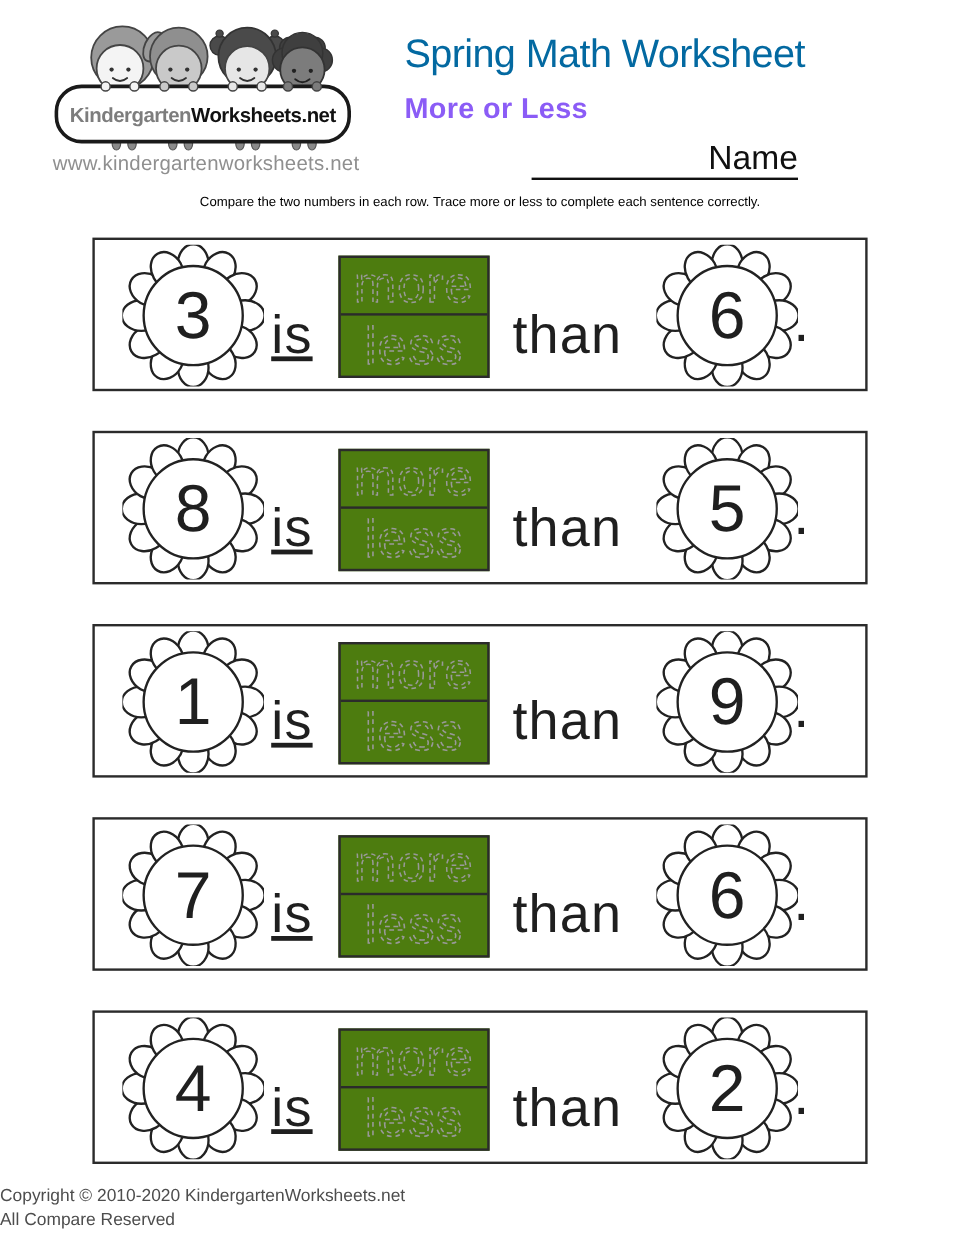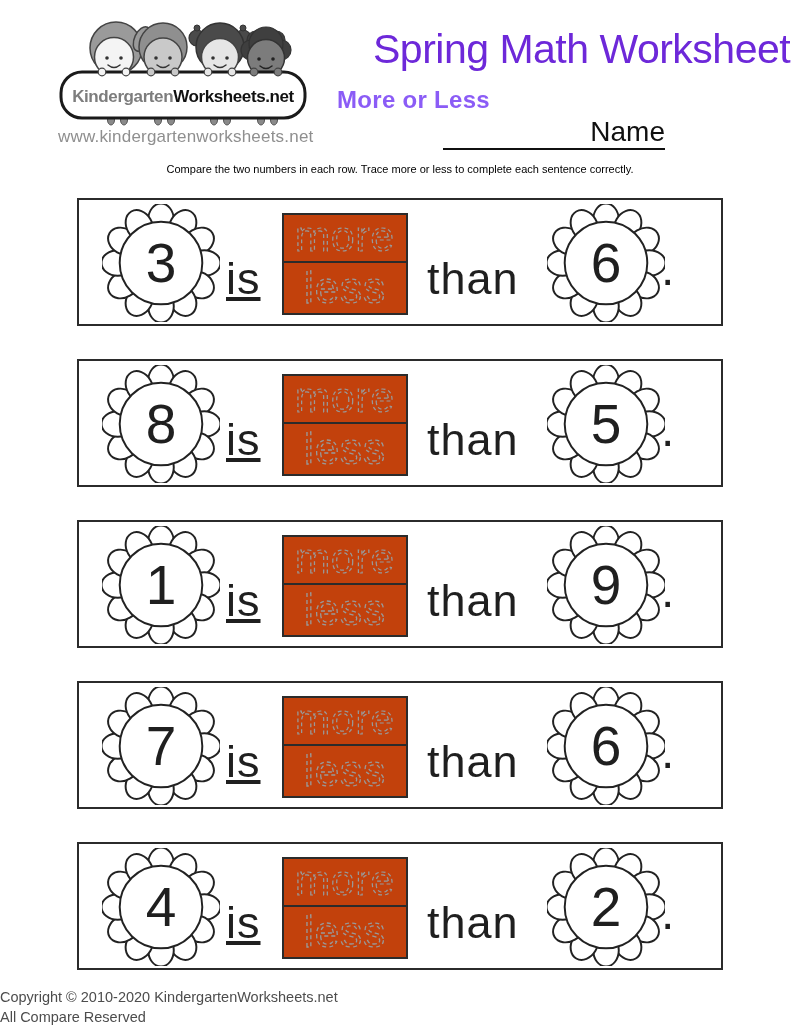--- a/index.html
+++ b/index.html
@@ -2,41 +2,41 @@
 <html><head>
 <meta charset="utf-8">
 <style>
   * { margin:0; padding:0; box-sizing:border-box; }
   html,body { background:#fff; }
   .page {
     position:relative; width:800px; height:1035px; background:#ffffff;
     font-family:"Liberation Sans", sans-serif; color:#111; overflow:hidden;
   }
   
-  .logo { position:absolute; left:58px; top:14px; width:250px; }
+  .logo { position:absolute; left:44px; top:14px; width:250px; }
   .logo svg { display:block; }
   .logo-url { text-align:left; font-size:17px; color:#8f8f8f; margin-top:1px; letter-spacing:.2px; }
   .title-block { position:absolute; left:337px; top:26px; }
-  .title-block h1 { font-size:41px; font-weight:400; color:#6d28d9; letter-spacing:-.5px;margin-left:36px; }
+  .title-block h1 { font-size:33px; font-weight:400; color:#0369a1; letter-spacing:-.5px; }
   .title-block h2 { font-size:24px; font-weight:700; color:#8b5cf6; margin-top:13px; letter-spacing:.3px; }
   .name-line { position:absolute; left:443px; top:116px; display:flex; align-items:flex-end; font-size:28px; color:#101010;flex-direction:column; }
   .name-rule { display:inline-block; width:222px; border-bottom:2.5px solid #101010; margin-bottom:4px; }
   .instructions { position:absolute; top:163px; left:0; width:100%; text-align:center; font-size:11px; color:#000; }
   
   .rows { position:absolute; left:77px; top:198px; }
   .row { position:relative; width:646px; height:128px; border:2px solid #2b2b2b; margin-bottom:33px; background:#fff; }
   .flower { position:absolute; width:118px; height:118px; }
   .f-left  { left:23px; top:4px; }
   .f-right { left:468px; top:4px; }
   .flower-num { font-family:"Liberation Sans", sans-serif; font-size:56px; font-weight:400; fill:#1f1f1f; text-anchor:middle; }
   .w { position:absolute; top:56px; font-size:45px; font-weight:400; color:#1f1f1f; line-height:1; letter-spacing:1px; }
   .w-is   { left:147px;text-decoration:underline; }
   .w-than { left:348px; }
   .period { position:absolute; left:582px; top:45px; font-size:48px; line-height:1; color:#1f1f1f; }
-  .trace-box { position:absolute; left:203px; top:13px; width:126px; height:102px; border:2px solid #2b2b2b; background:#c2410c; }
+  .trace-box { position:absolute; left:203px; top:13px; width:126px; height:102px; border:2px solid #2b2b2b; background:#4d7c0f; }
   .trace-cell { width:122px; height:48px; }
   .trace-cell.top { border-bottom:2px solid #2b2b2b; }
   .trace-cell svg { display:block; width:100%; height:100%; }
   .trace-cell text {
     font-family:"Liberation Sans", sans-serif; font-size:44px; letter-spacing:1px;
     fill:none; stroke:#999999; stroke-width:1.3; stroke-dasharray:4 3; text-anchor:middle;
   }
   
   footer { position:absolute; top:988px; left:0; width:100%; text-align:left; font-size:14.5px; color:#4d4d4d; line-height:1.35; }
   .defs-svg { position:absolute; width:0; height:0; }

